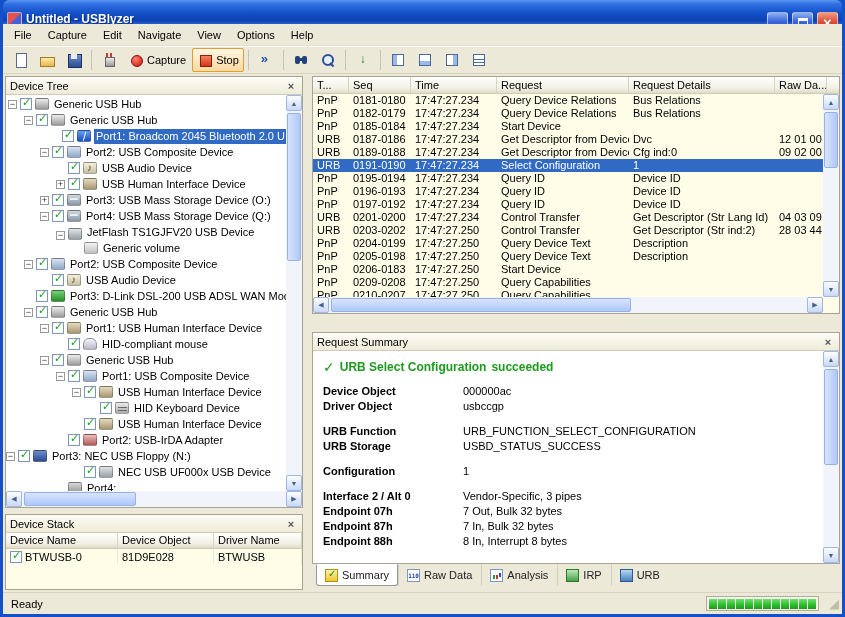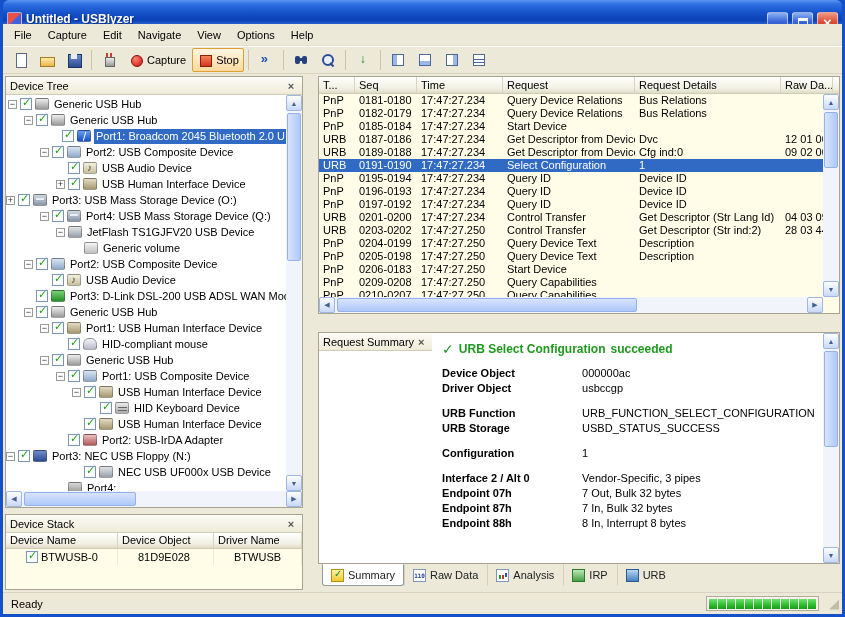--- a/index.html
+++ b/index.html
@@ -42,21 +42,21 @@
   .binoculars-icon::after{content:"";position:absolute;left:6px;top:6px;width:4px;height:3px;background:#24407E;}
   .magnifier-icon::before{content:"";position:absolute;left:2px;top:2px;width:8px;height:8px;border:2px solid #2C4C94;border-radius:50%;background:#E8F0FC;}
   .magnifier-icon::after{content:"";position:absolute;left:10px;top:10px;width:5px;height:2px;background:#2C4C94;transform:rotate(45deg);transform-origin:0 50%;}
   .autoscroll-icon::before{content:"↓";position:absolute;left:5px;top:0;color:#188818;font-weight:bold;font-size:12px;}
   .pane-left-icon::before,.pane-bottom-icon::before,.pane-right-icon::before,.pane-grid-icon::before{content:"";position:absolute;inset:2px;border:1px solid #4A6A9C;background:#fff;}
   .pane-left-icon::after{content:"";position:absolute;left:3px;top:3px;width:4px;height:10px;background:#9CB8E8;}
   .pane-bottom-icon::after{content:"";position:absolute;left:3px;bottom:3px;width:10px;height:4px;background:#9CB8E8;}
   .pane-right-icon::after{content:"";position:absolute;right:3px;top:3px;width:4px;height:10px;background:#9CB8E8;}
   .pane-grid-icon::after{content:"";position:absolute;left:3px;top:7px;width:10px;height:1px;background:#4A6A9C;box-shadow:0 3px 0 #4A6A9C;}
 
-  .main{flex:1;display:flex;padding:2px;gap:15px;overflow:hidden;}
+  .main{flex:1;display:flex;padding:2px;gap:9px;overflow:hidden;}
   .left-col{width:298px;display:flex;flex-direction:column;flex:none;}
   .right-col{flex:1;display:flex;flex-direction:column;overflow:hidden;}
   .panel{border:1px solid #A8A490;background:#fff;overflow:hidden;}
   .panel-caption{height:18px;background:linear-gradient(#FDFCF7,#EEEBD8);border-bottom:1px solid #D0CCB8;display:flex;align-items:center;padding:0 4px;flex:none;}
   .caption-text{flex:1;}
   .panel-close{width:14px;height:14px;display:flex;align-items:center;justify-content:center;color:#555;}
   .panel-close::before{content:"×";font-weight:bold;font-size:11px;}
 
   .tree-panel{height:432px;display:flex;flex-direction:column;flex:none;}
   .tree-wrap{position:relative;flex:1;overflow:hidden;background:#fff;}
@@ -88,33 +88,33 @@
   .keyboard-icon::before{content:"";position:absolute;left:2px;top:4px;width:9px;height:1px;background:#666;box-shadow:0 3px 0 #666;}
   .irda-adapter-icon{background:linear-gradient(#ECC0C0,#B05858);}
   .floppy-icon{background:linear-gradient(#6E8CC8,#2C4C94);}
   .usb-port-icon{background:linear-gradient(#D8D8D8,#949494);}
 
   .stack-panel{margin-top:6px;flex:1;display:flex;flex-direction:column;}
   .stack-header{display:flex;height:16px;background:linear-gradient(#FFFFFE,#F2F0E4 70%,#E0DCC8);border-bottom:1px solid #CFCBB4;flex:none;}
   .stack-hcell{padding:1px 0 0 4px;border-right:1px solid #D8D4BE;flex:none;overflow:hidden;white-space:nowrap;}
   .stack-rows{flex:1;background:var(--cream,#FFFDE8);}
   .stack-row{display:flex;height:16px;align-items:stretch;}
-  .stack-cell{flex:none;padding-left:20px;overflow:hidden;white-space:nowrap;display:flex;align-items:center;border-right:1px solid #EDEAD6;}
+  .stack-cell{flex:none;padding-left:4px;overflow:hidden;white-space:nowrap;display:flex;align-items:center;border-right:1px solid #EDEAD6;}
 
   .events{height:238px;display:flex;flex-direction:column;border:1px solid #A8A490;background:var(--cream,#FFFDE8);flex:none;}
   .ev-header{display:flex;height:17px;background:linear-gradient(#FFFFFE,#F2F0E4 70%,#E0DCC8);border-bottom:1px solid #CFCBB4;flex:none;}
   .ev-hcell{padding:2px 0 0 4px;border-right:1px solid #D8D4BE;overflow:hidden;white-space:nowrap;flex:none;}
   .ev-wrap{position:relative;flex:1;overflow:hidden;}
   .ev-body{margin-right:16px;height:100%;overflow:hidden;}
   .ev-row{display:flex;height:13px;overflow:hidden;}
   .ev-cell{flex:none;padding-left:4px;white-space:nowrap;overflow:hidden;line-height:13px;}
   .ev-row.selected{background:var(--selection,#316AC5);color:#fff;}
 
   .splitter{height:18px;flex:none;}
-  .summary-panel{height:232px;display:flex;flex-direction:row;flex:none;justify-content:center;}
+  .summary-panel{height:232px;display:flex;flex-direction:column;flex:none;justify-content:center;}
   .summary-wrap{position:relative;flex:1;background:#fff;overflow:hidden;}
   .summary-body{margin-right:16px;padding:8px 0 0 10px;height:100%;overflow:hidden;}
   .sum-heading{display:flex;align-items:center;gap:5px;font-weight:bold;color:var(--success,#1E9A1E);font-size:12px;margin-bottom:10px;}
   .sum-check::before{content:"✓";font-size:14px;font-weight:bold;}
   .sum-row{display:flex;height:15px;}
   .sum-label{width:140px;font-weight:bold;flex:none;}
   .sum-gap{height:10px;}
 
   .tabs{height:26px;display:flex;align-items:flex-start;padding-left:4px;background:#ECE9D8;flex:none;}
   .tab{display:flex;align-items:center;height:22px;padding:0 8px;border:1px solid transparent;color:#222;}
@@ -262,33 +262,33 @@
                   <span class="cb"></span>
                   <span class="ti audio-device-icon"></span>
                   <span class="tlabel">USB Audio Device</span>
                 </div>
                 <div class="tnode" style="padding-left: 50px;">
                   <span class="exp exp-plus"></span>
                   <span class="cb"></span>
                   <span class="ti hid-device-icon"></span>
                   <span class="tlabel">USB Human Interface Device</span>
                 </div>
-                <div class="tnode" style="">
+                <div class="tnode" style="padding-left: 34px;">
                   <span class="exp exp-plus"></span>
                   <span class="cb"></span>
                   <span class="ti storage-device-icon"></span>
                   <span class="tlabel">Port3: USB Mass Storage Device (O:)</span>
                 </div>
                 <div class="tnode" style="padding-left: 34px;">
                   <span class="exp exp-minus"></span>
                   <span class="cb"></span>
                   <span class="ti storage-device-icon"></span>
                   <span class="tlabel">Port4: USB Mass Storage Device (Q:)</span>
                 </div>
-                <div class="tnode" style="padding-left: 50px;">
+                <div class="tnode" style="padding-left: 50px; align-items: flex-end;">
                   <span class="exp exp-minus"></span>
                   <span class="ti disk-drive-icon"></span>
                   <span class="tlabel">JetFlash TS1GJFV20 USB Device</span>
                 </div>
                 <div class="tnode" style="padding-left: 66px;">
                   <span class="exp exp-none"></span>
                   <span class="ti volume-icon"></span>
                   <span class="tlabel">Generic volume</span>
                 </div>
                 <div class="tnode" style="padding-left: 18px;">

